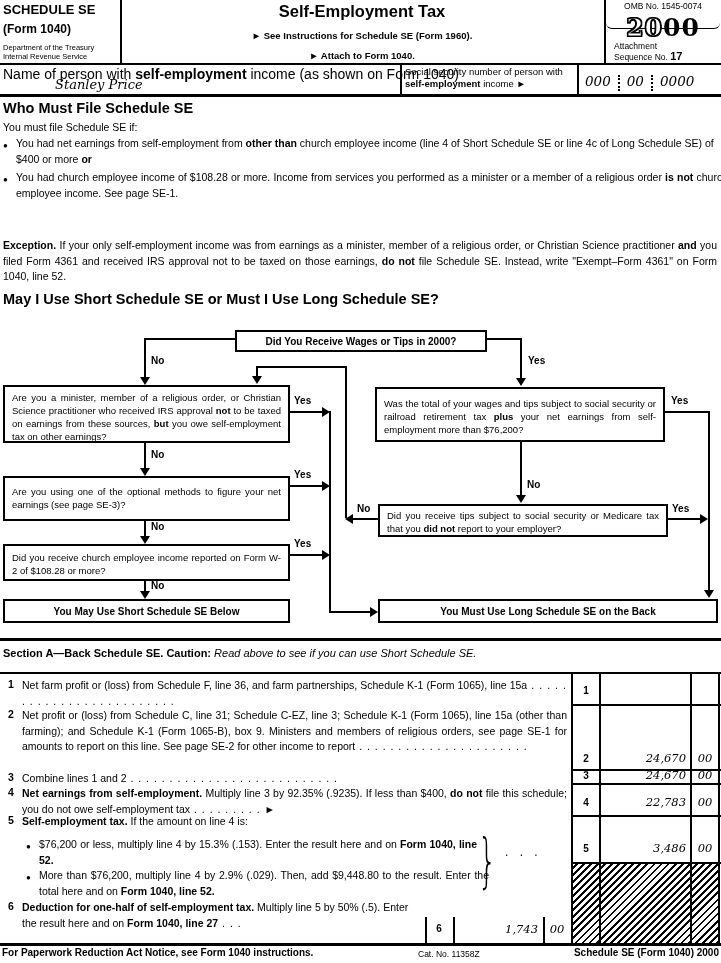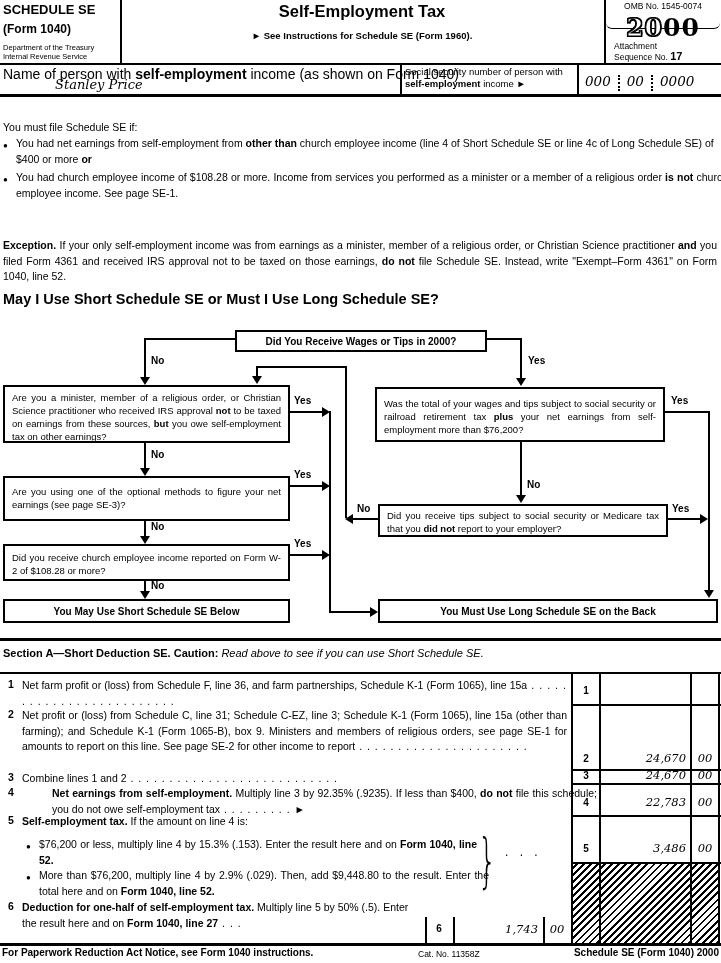--- a/index.html
+++ b/index.html
@@ -46,20 +46,21 @@
     <div class="vl" style="left:120px;top:0;height:63px;"></div>
     <div class="vl" style="left:604px;top:0;height:63px;"></div>
     <div class="abs" style="left:3px;top:2px;font-size:13px;font-weight:bold;">SCHEDULE SE</div>
     <div class="abs" style="left:3px;top:22px;font-size:12px;font-weight:bold;">(Form 1040)</div>
     <div class="abs" style="left:3px;top:43px;font-size:7.5px;line-height:9px;">
       <span>Department of the Treasury</span><br>
       <span>Internal Revenue Service</span>
     </div>
     <div class="abs" style="left:120px;top:2px;width:484px;text-align:center;font-size:16.5px;font-weight:bold;">Self-Employment Tax</div>
     <div class="abs" style="left:120px;top:30px;width:484px;text-align:center;font-size:9.5px;font-weight:bold;">► See Instructions for Schedule SE (Form 1960).</div>
+    <div class="abs" style="left:120px;top:50px;width:484px;text-align:center;font-size:9.5px;font-weight:bold;">► Attach to Form 1040.</div>
     <div class="abs" style="left:606px;top:1px;width:114px;text-align:center;font-size:8.5px;border-bottom:1px solid #000;padding-bottom:17px;border-radius:6px;">OMB No. 1545-0074</div>
     <div class="abs year" style="left:606px;top:13px;width:114px;text-align:center;"><span class="yo">20</span><span>00</span></div>
     <div class="abs" style="left:614px;top:41px;font-size:8.5px;line-height:10px;">
       <span>Attachment</span><br>
       <span>Sequence No.</span>
       <span style="font-weight:bold;font-size:11px;">17</span>
     </div>
   </div>
 
   <div class="hl" style="left:0;top:63px;width:721px;"></div>
@@ -68,20 +69,21 @@
     <div class="vl" style="left:577px;top:0;height:30px;"></div>
     <div class="abs" style="left:3px;top:1px;font-size:14px;"><span>Name of person with </span><span class="b">self-employment</span><span> income (as shown on Form 1040)</span></div>
     <div class="abs script" style="left:55px;top:12px;font-size:13px;">Stanley Price</div>
     <div class="abs" style="left:405px;top:1px;width:168px;font-size:9.5px;line-height:12px;"><span>Social security number of person with </span><span class="b">self-employment</span><span> income ►</span></div>
     <div class="abs script" style="left:585px;top:8px;font-size:13.5px;white-space:nowrap;">
       <span>000</span><span class="ssnsep"></span><span>00</span><span class="ssnsep"></span><span>0000</span>
     </div>
   </div>
   <div class="rule3" style="top:94px;"></div>
 
+  <div class="h1" style="left:3px;top:100px;">Who Must File Schedule SE</div>
   <div class="para" style="left:3px;top:120px;width:714px;">You must file Schedule SE if:</div>
   <div class="para hasdot" style="left:3px;top:136px;width:712px;">
     <span class="bdot">●</span><span><span>You had net earnings from self-employment from </span><span class="b">other than</span><span> church employee income (line 4 of Short Schedule SE or line 4c of Long Schedule SE) of $400 or more </span><span class="b">or</span></span>
   </div>
   <div class="para hasdot" style="left:3px;top:170px;width:712px;text-align:justify;">
     <span class="bdot">●</span><span><span>You had church employee income of $108.28 or more. Income from services you performed as a minister or a member of a religious order </span><span class="b">is not</span><span> church employee income. See page SE-1.</span></span>
   </div>
   <div class="para" style="left:3px;top:238px;width:714px;text-align:justify;"><span class="b">Exception.</span><span> If your only self-employment income was from earnings as a minister, member of a religious order, or Christian Science practitioner </span><span class="b">and</span><span> you filed Form 4361 and received IRS approval not to be taxed on those earnings, </span><span class="b">do not</span><span> file Schedule SE. Instead, write "Exempt–Form 4361" on Form 1040, line 52.</span></div>
 
   <div class="h1" style="left:3px;top:291px;">May I Use Short Schedule SE or Must I Use Long Schedule SE?</div>
@@ -145,21 +147,21 @@
     <div class="hl" style="left:352px;top:196px;width:26px;"></div>
     <div class="arr left" style="left:345px;top:192px;"></div>
     <div class="lbl" style="left:357px;top:181px;">No</div>
     <div class="vl" style="left:345px;top:44px;height:152px;"></div>
     <div class="hl" style="left:256px;top:44px;width:91px;"></div>
     <div class="vl" style="left:256px;top:44px;height:11px;"></div>
     <div class="arr down" style="left:252px;top:54px;"></div>
   </div>
 
   <div class="rule3" style="top:638px;"></div>
-  <div class="para" style="left:3px;top:646px;width:714px;font-size:11px;"><span class="b">Section A—Short Deduction SE. Caution: </span><span class="i">Read above to see if you can use Short Schedule SE.</span></div>
+  <div class="para" style="left:3px;top:646px;width:714px;font-size:11px;"><span class="b">Section A—Back Schedule SE. Caution: </span><span class="i">Read above to see if you can use Short Schedule SE.</span></div>
 
   <div class="abs" style="left:0;top:672px;width:721px;height:272px;border-top:2px solid #000;box-sizing:border-box;">
 
     <div class="hatch" style="left:573px;top:188px;width:146px;height:81px;"></div>
 
     <div class="vl" style="left:571px;top:0;height:269px;"></div>
     <div class="vl" style="left:599px;top:0;height:269px;"></div>
     <div class="vl" style="left:690px;top:0;height:269px;"></div>
     <div class="vl" style="left:718px;top:0;height:269px;"></div>
 
@@ -187,21 +189,21 @@
     <div class="linenum" style="top:4px;">1</div>
     <div class="ltext" style="left:22px;top:4px;width:545px;"><span>Net farm profit or (loss) from Schedule F, line 36, and farm partnerships, Schedule K-1 (Form 1065), line 15a</span><span class="dots">   .  .  .  .  .  .  .  .  .  .  .  .  .  .  .  .  .  .  .  .  .  .  .  .  .</span></div>
 
     <div class="linenum" style="top:34px;">2</div>
     <div class="ltext" style="left:22px;top:34px;width:545px;"><span>Net profit or (loss) from Schedule C, line 31; Schedule C-EZ, line 3; Schedule K-1 (Form 1065), line 15a (other than farming); and Schedule K-1 (Form 1065-B), box 9. Ministers and members of religious orders, see page SE-1 for amounts to report on this line. See page SE-2 for other income to report</span><span class="dots">  .  .  .  .  .  .  .  .  .  .  .  .  .  .  .  .  .  .  .  .  .  .</span></div>
 
     <div class="linenum" style="top:97px;">3</div>
     <div class="ltext" style="left:22px;top:97px;width:545px;text-align:left;"><span>Combine lines 1 and 2</span><span class="dots">  .  .  .  .  .  .  .  .  .  .  .  .  .  .  .  .  .  .  .  .  .  .  .  .  .  .  .</span></div>
 
     <div class="linenum" style="top:112px;">4</div>
-    <div class="ltext" style="left:22px;top:112px;width:545px;margin-left:30px;"><span class="b">Net earnings from self-employment.</span><span> Multiply line 3 by 92.35% (.9235). If less than $400, </span><span class="b">do not</span><span> file this schedule; you do not owe self-employment tax</span><span class="dots">    .  .  .  .  .  .  .  .  .  </span><span class="b">►</span></div>
+    <div class="ltext" style="left:22px;top:112px;width:545px;"><span class="b">Net earnings from self-employment.</span><span> Multiply line 3 by 92.35% (.9235). If less than $400, </span><span class="b">do not</span><span> file this schedule; you do not owe self-employment tax</span><span class="dots">    .  .  .  .  .  .  .  .  .  </span><span class="b">►</span></div>
 
     <div class="linenum" style="top:140px;">5</div>
     <div class="ltext" style="left:22px;top:140px;width:545px;text-align:left;"><span class="b">Self-employment tax.</span><span> If the amount on line 4 is:</span></div>
     <div class="ltext hasdot" style="left:26px;top:163px;width:438px;">
       <span class="bdot">●</span><span><span>$76,200 or less, multiply line 4 by 15.3% (.153). Enter the result here and on </span><span class="b">Form 1040, line 52.</span></span>
     </div>
     <div class="ltext hasdot" style="left:26px;top:194px;width:450px;">
       <span class="bdot">●</span><span><span>More than $76,200, multiply line 4 by 2.9% (.029). Then, add $9,448.80 to the result. Enter the total here and on </span><span class="b">Form 1040, line 52.</span></span>
     </div>
     <div class="abs" style="left:478px;top:153px;font-size:58px;font-weight:300;transform:scaleX(0.5);transform-origin:left top;font-family:'DejaVu Sans',sans-serif;">}</div>

